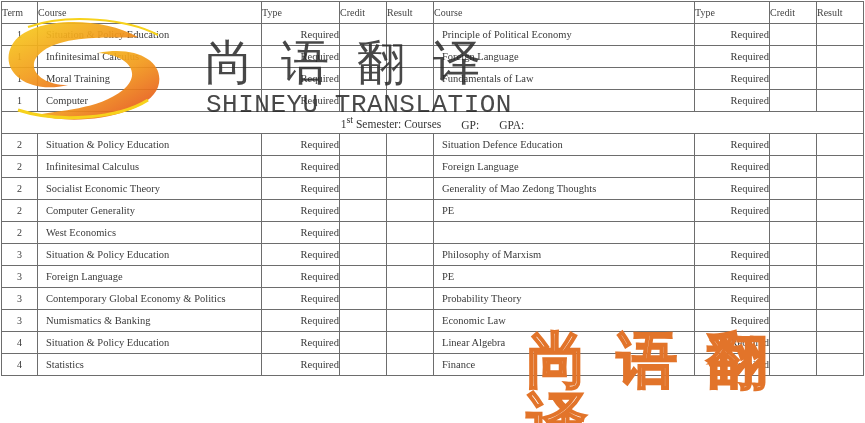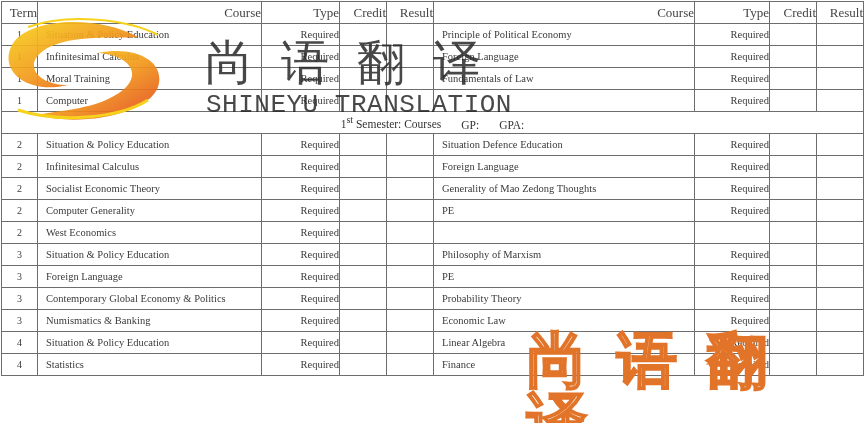--- a/index.html
+++ b/index.html
@@ -1,19 +1,19 @@
 <!DOCTYPE html>
 <html><head>
 <meta charset="utf-8">
 <style>
   html, body { margin: 0; padding: 0; background: #ffffff; }
   body { width: 865px; height: 423px; position: relative; overflow: hidden; font-family: "Liberation Serif", serif; color: #3a3a3a; }
   table.grid { position: absolute; left: 1px; top: 1px; border-collapse: collapse; table-layout: fixed; width: 862px; }
   table.grid td, table.grid th { border: 1px solid #6d6d6d; padding: 0 0 0 8px; height: 21px; font-size: 10.5px; font-weight: normal; white-space: nowrap; overflow: hidden; text-align: left; }
-  table.grid th { font-size: 13px; text-align: right; padding: 0; height: 21px; color: #444; }
+  table.grid th { font-size: 10px; text-align: left; padding: 0; height: 21px; color: #444; }
   table.grid td.c { text-align: right; padding: 0; }
   table.grid td.term { text-align: center; padding: 0; font-size: 10px; }
   table.grid tr.sem td { text-align: center; padding: 0; font-size: 11.5px; color: #333; }
   .sem .lbl sup { font-size: 10px; }
   .sem .gap { display: inline-block; width: 20px; }
   .logo { position: absolute; left: -2px; top: 15px; width: 170px; height: 110px; pointer-events: none; }
   .wm-cn { position: absolute; left: 205px; top: 38px; font-family: "DejaVu Sans", sans-serif; font-size: 48px; letter-spacing: 28px; color: rgba(40,40,40,0.85); pointer-events: none; line-height: 1; }
   .wm-en { position: absolute; left: 206px; top: 90px; font-family: Liberation Mono, monospace; font-size: 26px; letter-spacing: 0.5px; color: rgba(40,40,40,0.85); pointer-events: none; }
   .wm-orange { position: absolute; left: 527px; top: 330px; font-family: "DejaVu Sans", sans-serif; font-weight: bold; font-size: 60px; letter-spacing: 30px; color: transparent; -webkit-text-stroke: 2px #e2742a; pointer-events: none; line-height: 1; }
 </style>

